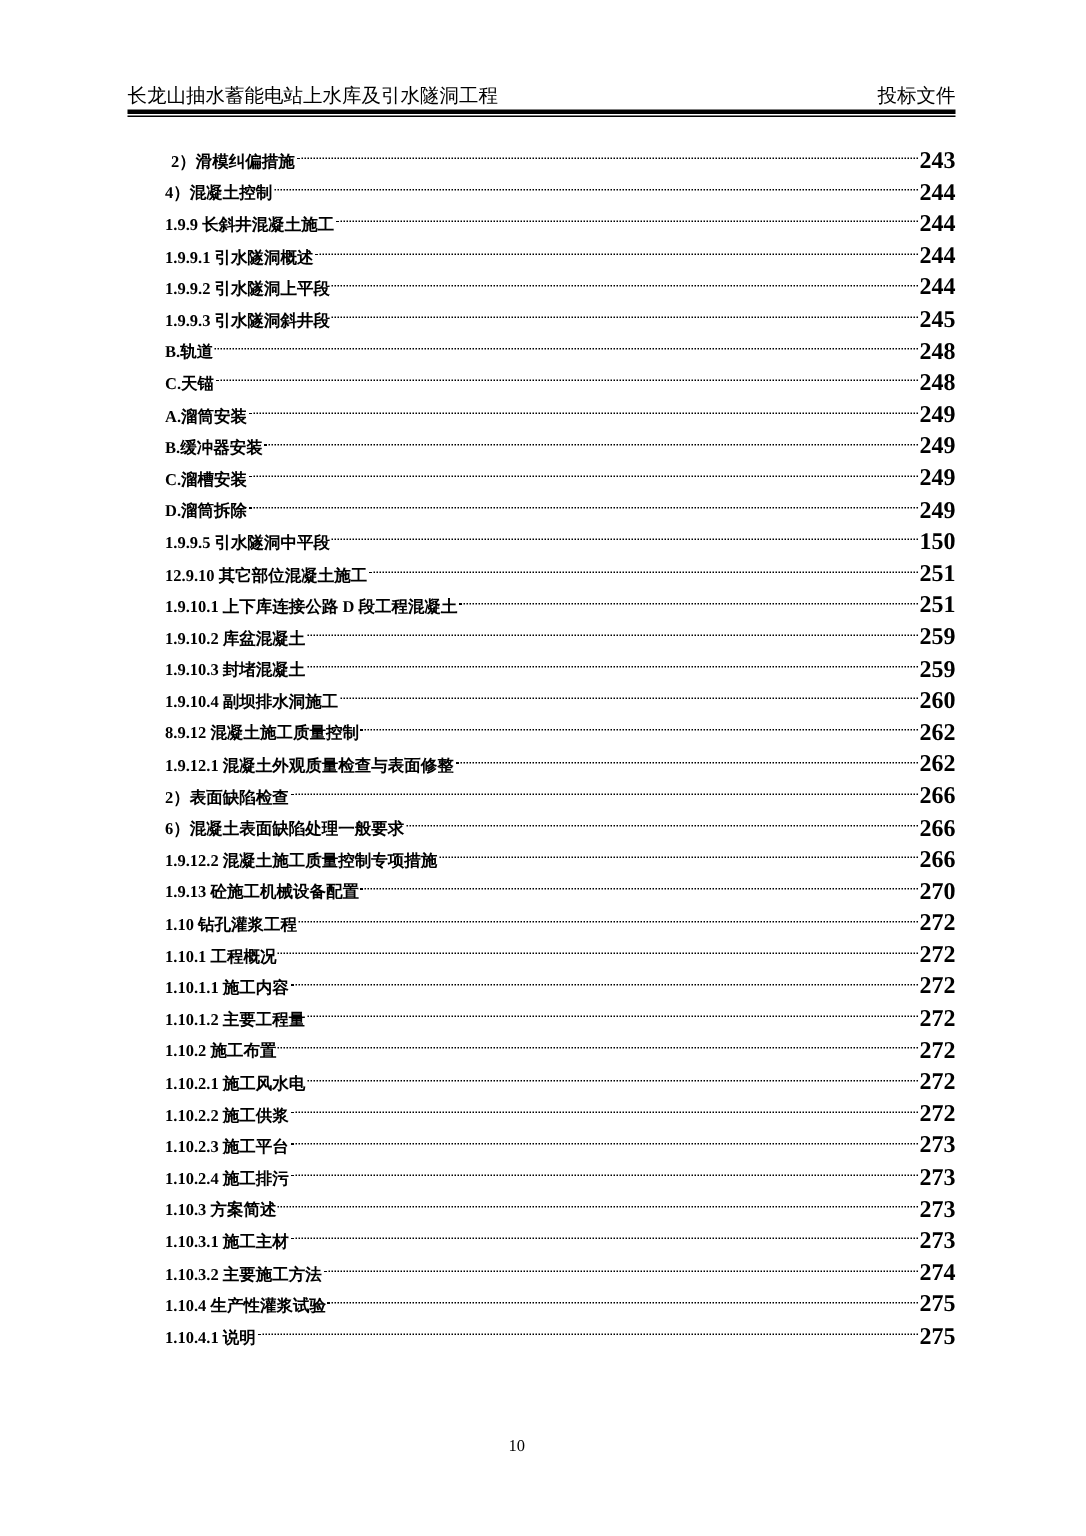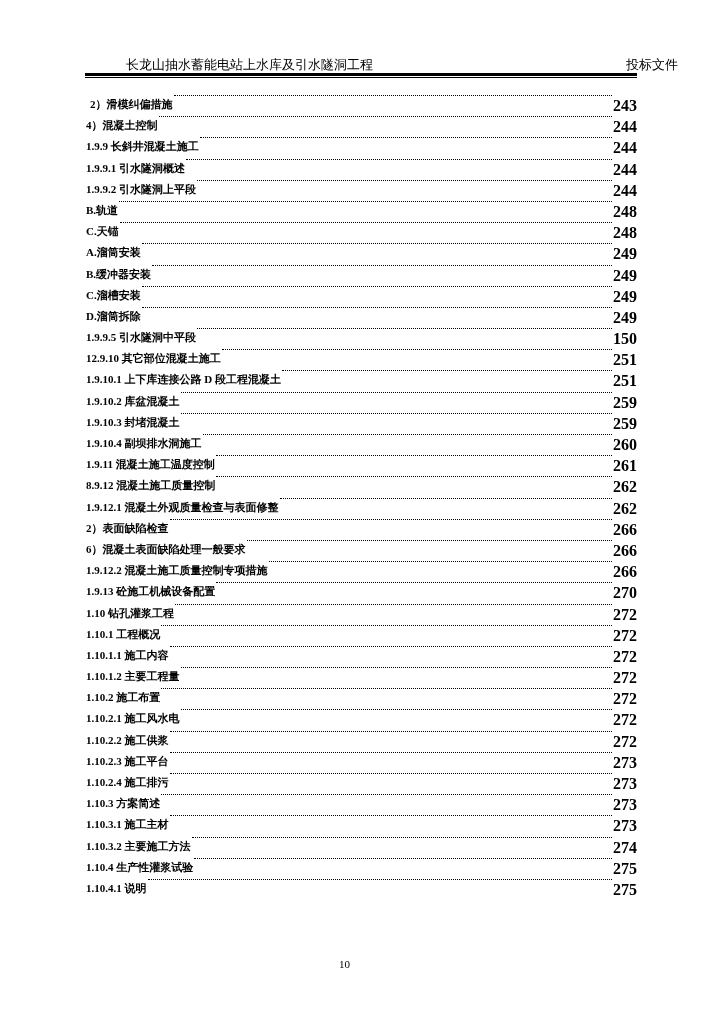--- a/index.html
+++ b/index.html
@@ -20,21 +20,20 @@
       left: 85px;
       top: 51px;
       width: 552px;
       height: 22px;
       display: flex;
       justify-content: space-between;
       align-items: flex-end;
       font-family: "DejaVu Sans", "Liberation Sans", sans-serif;
       font-size: 13px;
       line-height: 16px;
-      margin-left: 41px;
     }
     .header-rule-thick {
       position: absolute;
       left: 85px;
       top: 73px;
       width: 552px;
       height: 3px;
       background: #000;
     }
     .header-rule-thin {
@@ -46,26 +45,27 @@
       background: #000;
     }
     .toc {
       position: absolute;
       left: 86px;
       top: 97px;
       width: 551px;
     }
     .toc-row {
       display: flex;
-      align-items: flex-start;
+      align-items: center;
       height: 21.2px;
       font-size: 11px;
       font-weight: bold;
       white-space: nowrap;
       cursor: pointer;
+      margin-left: 24px;
     }
     .toc-row .title {
       flex: 0 0 auto;
       font-family: "Liberation Serif", "DejaVu Serif", serif;
       font-weight: bold;
     }
     .toc-row .leader {
       flex: 1 1 auto;
       overflow: hidden;
       margin: 0 1px;
@@ -120,20 +120,25 @@
       <span class="title">1.9.9.1 引水隧洞概述</span>
       <span class="leader"></span>
       <span class="page">244</span>
     </div>
     <div class="toc-row">
       <span class="title">1.9.9.2 引水隧洞上平段</span>
       <span class="leader"></span>
       <span class="page">244</span>
     </div>
     <div class="toc-row">
+      <span class="title">1.9.9.3 引水隧洞斜井段</span>
+      <span class="leader"></span>
+      <span class="page">245</span>
+    </div>
+    <div class="toc-row">
       <span class="title">B.轨道</span>
       <span class="leader"></span>
       <span class="page">248</span>
     </div>
     <div class="toc-row">
       <span class="title">C.天锚</span>
       <span class="leader"></span>
       <span class="page">248</span>
     </div>
     <div class="toc-row">
@@ -180,25 +185,20 @@
       <span class="title">1.9.10.3 封堵混凝土</span>
       <span class="leader"></span>
       <span class="page">259</span>
     </div>
     <div class="toc-row">
       <span class="title">1.9.10.4 副坝排水洞施工</span>
       <span class="leader"></span>
       <span class="page">260</span>
     </div>
     <div class="toc-row">
-      <span class="title">1.9.11 混凝土施工温度控制</span>
-      <span class="leader"></span>
-      <span class="page">261</span>
-    </div>
-    <div class="toc-row">
       <span class="title">8.9.12 混凝土施工质量控制</span>
       <span class="leader"></span>
       <span class="page">262</span>
     </div>
     <div class="toc-row">
       <span class="title">1.9.12.1 混凝土外观质量检查与表面修整</span>
       <span class="leader"></span>
       <span class="page">262</span>
     </div>
     <div class="toc-row">

